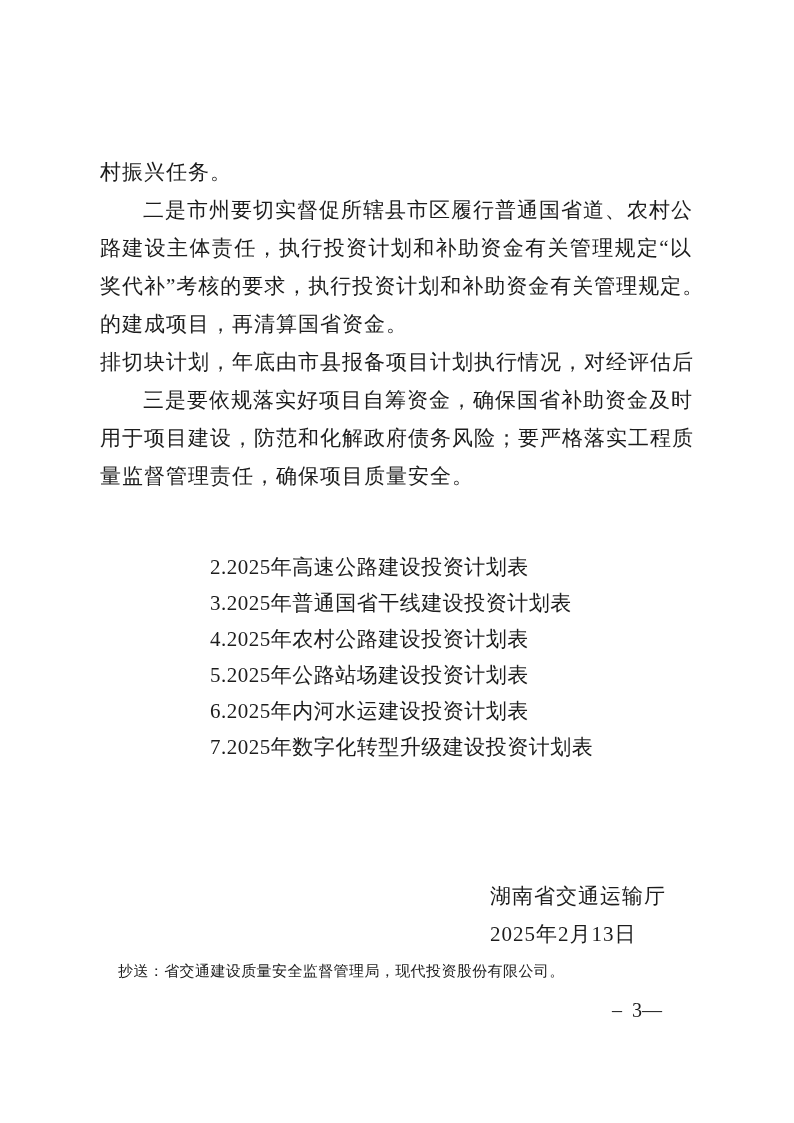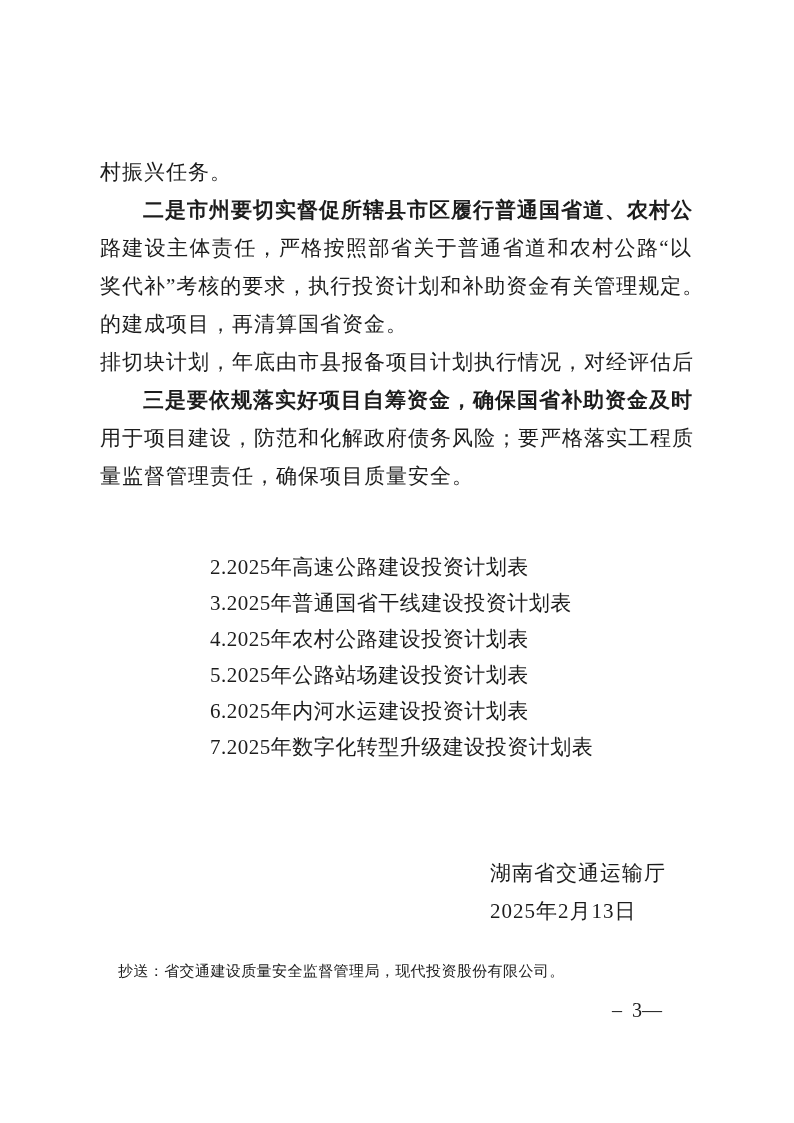--- a/index.html
+++ b/index.html
@@ -29,42 +29,41 @@
     text-align: justify;
     text-align-last: justify;
     white-space: nowrap;
   }
   .body-text .line.last {
     text-align-last: left;
     white-space: normal;
   }
   .body-text .line.indent {
     text-indent: 43px;
-    font-weight: bold;
   }
   .attachments {
     position: absolute;
     left: 145px;
     top: 549px;
     font-size: 21px;
     line-height: 36px;
     letter-spacing: 0.5px;
     white-space: nowrap;
   }
   .attach-label {
     display: inline-block;
     width: 65px;
   }
   .attach-row.hang {
     padding-left: 65px;
   }
   .signature {
     position: absolute;
     left: 490px;
-    top: 854px;
+    top: 877px;
     font-size: 21px;
     line-height: 38px;
     letter-spacing: 1px;
     white-space: nowrap;
   }
   .footer-cc {
     position: absolute;
     left: 118px;
     top: 962px;
     font-size: 15px;
@@ -81,21 +80,21 @@
 </style>
 </head>
 <body>
 
 <div class="page">
 
   <div class="body-text">
 
   <div class="line last">村振兴任务。</div>
       <div class="line indent">二是市州要切实督促所辖县市区履行普通国省道、农村公</div>
-      <div class="line">路建设主体责任，严格按照部省关于普通省道和农村公路“以</div>
+      <div class="line">路建设主体责任，执行投资计划和补助资金有关管理规定“以</div>
       <div class="line">奖代补”考核的要求，执行投资计划和补助资金有关管理规定。</div>
       <div class="line last">的建成项目，再清算国省资金。</div>
       <div class="line">排切块计划，年底由市县报备项目计划执行情况，对经评估后</div>
       <div class="line indent">三是要依规落实好项目自筹资金，确保国省补助资金及时</div>
       <div class="line">用于项目建设，防范和化解政府债务风险；要严格落实工程质</div>
       <div class="line last">量监督管理责任，确保项目质量安全。</div>
     </div>
 
   <div class="attachments">
 

